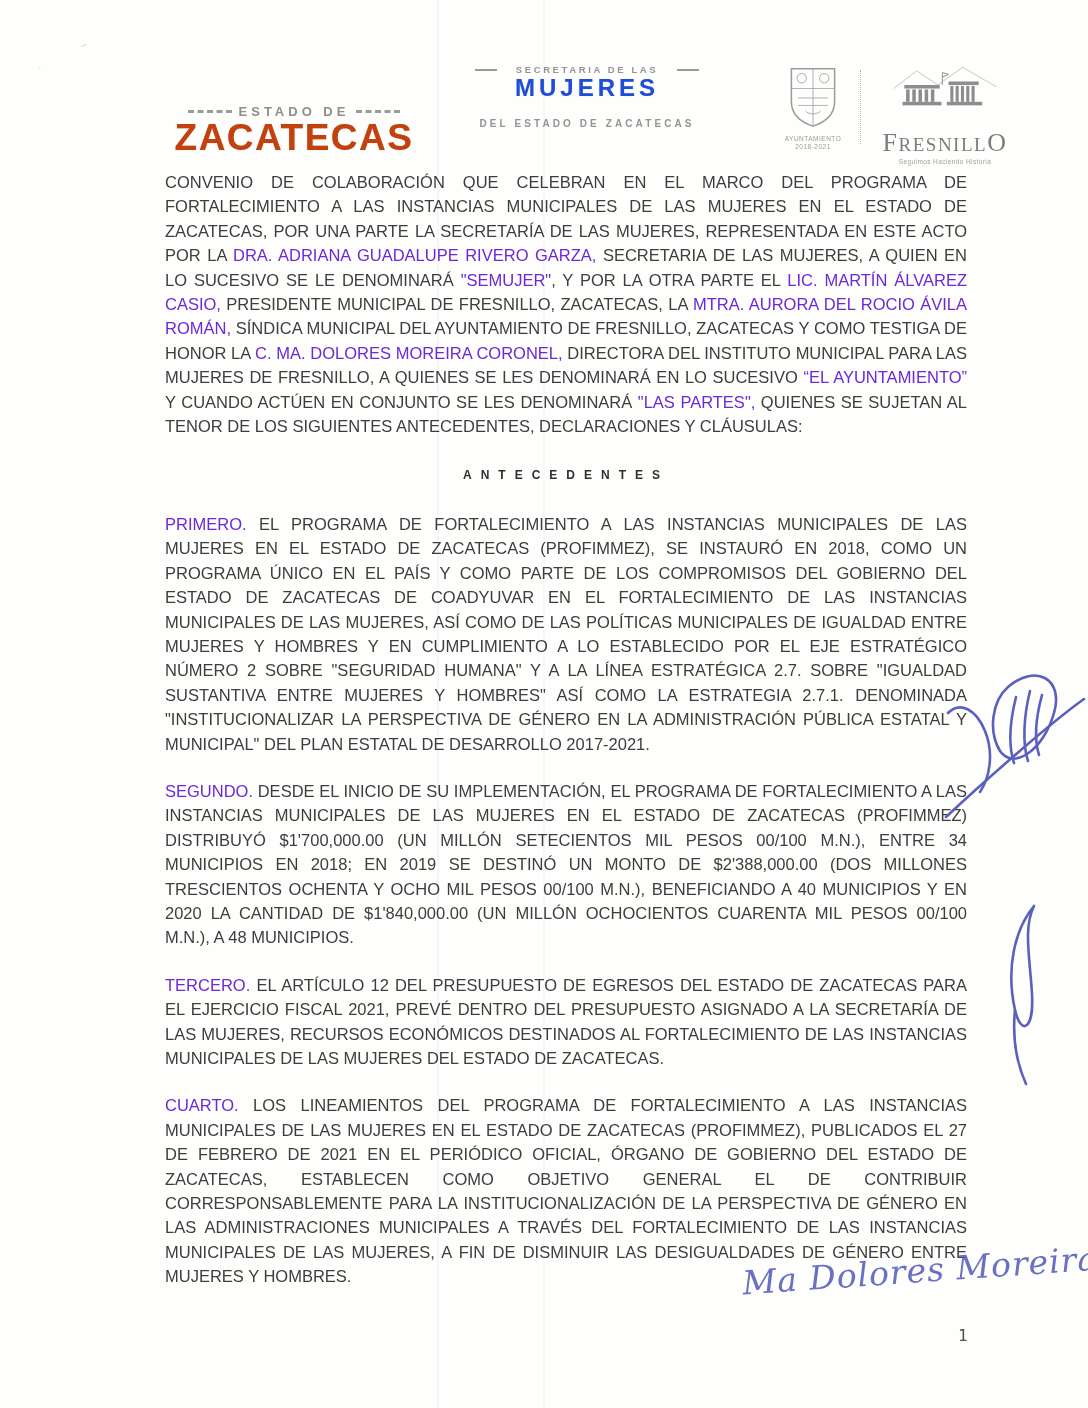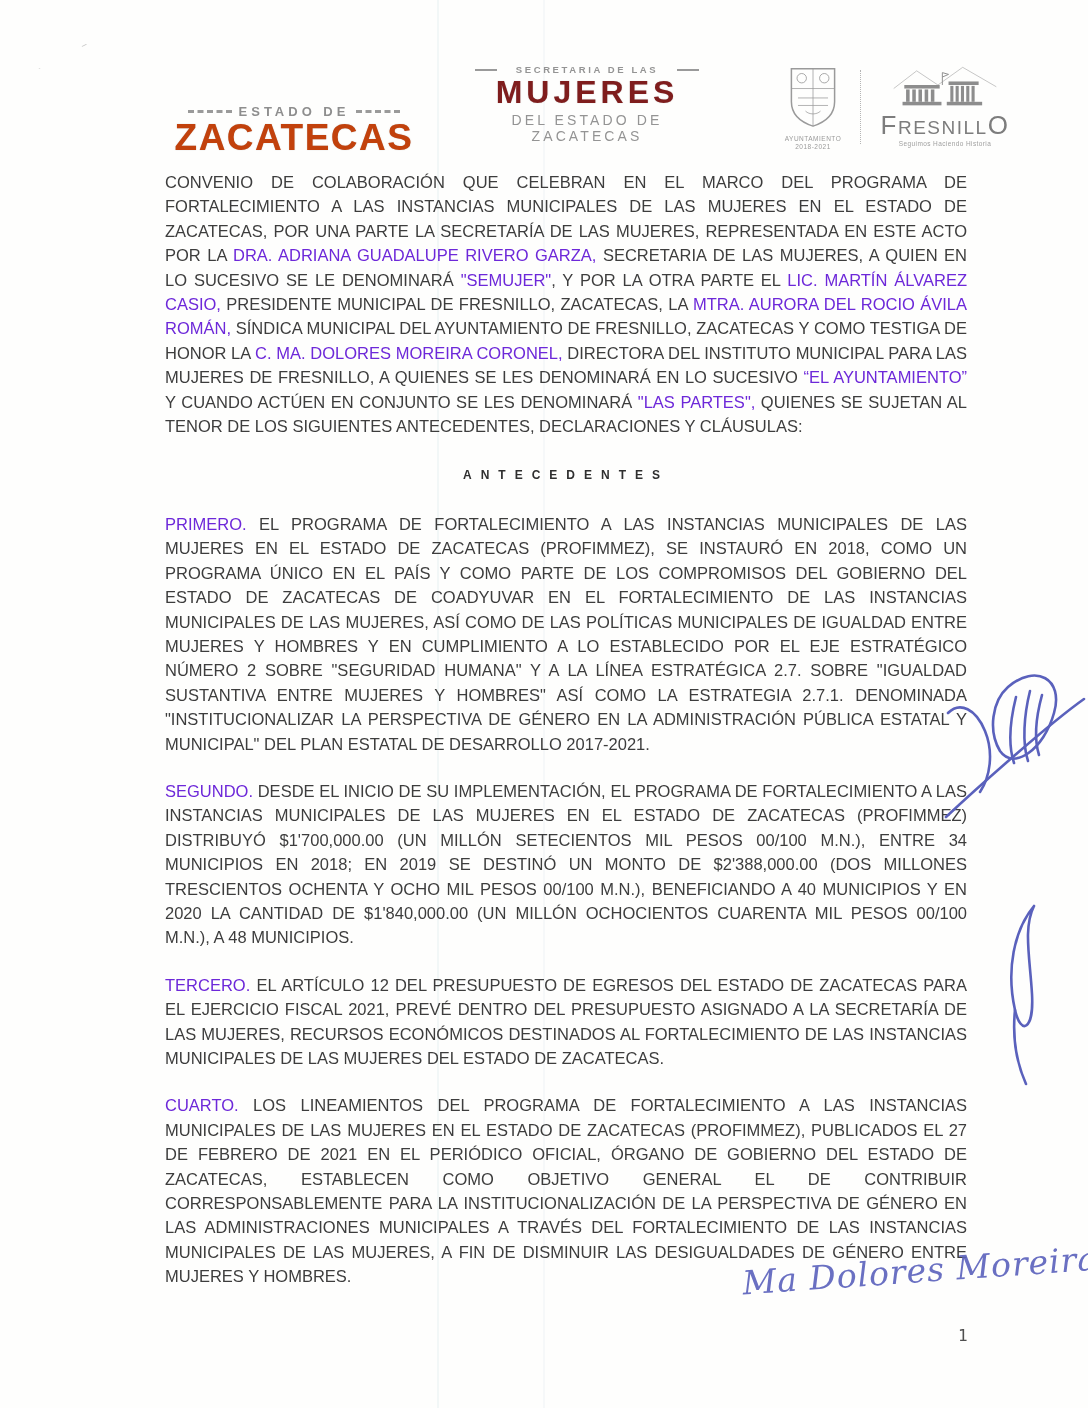--- a/index.html
+++ b/index.html
@@ -17,29 +17,29 @@
   
   .header{position:absolute;left:0;top:52px;width:1088px;height:110px;color:#8c8c8c;}
   .logo-zac{position:absolute;left:163px;top:18px;width:262px;text-align:center;}
   .logo-zac .top{font-size:13px;font-weight:700;letter-spacing:4px;color:#8e8e8e;display:flex;align-items:center;justify-content:center;gap:7px;margin-top:34px;}
   .logo-zac .dash{display:inline-block;width:44px;border-top:3px dashed #9a9a9a;height:0;}
   .logo-zac .main{font-size:37px;font-weight:700;letter-spacing:1.5px;color:#c2410c;line-height:1.05;text-shadow:0 0 1px rgba(138,138,138,.55);}
 
   .logo-sem{position:absolute;left:468px;top:12px;width:238px;text-align:center;}
   .logo-sem .top{font-size:9.5px;font-weight:700;letter-spacing:2.6px;color:#949494;display:flex;align-items:center;justify-content:center;gap:19px;}
   .logo-sem .dash{display:inline-block;width:22px;border-top:2px solid #9a9a9a;height:0;}
-  .logo-sem .main{font-size:32px;font-weight:700;letter-spacing:4px;color:#7f1d1d;line-height:1.08;text-shadow:0 0 1px rgba(138,138,138,.5);}
-  .logo-sem .bottom{font-size:14px;font-weight:400;letter-spacing:3.1px;color:#949494;margin-top:2px;}
+  .logo-sem .main{font-size:24px;font-weight:700;letter-spacing:4px;color:#1d4ed8;line-height:1.08;text-shadow:0 0 1px rgba(138,138,138,.5);}
+  .logo-sem .bottom{font-size:10px;font-weight:700;letter-spacing:3.1px;color:#949494;margin-top:17px;}
 
   .logo-fre{position:absolute;left:768px;top:8px;width:250px;height:100px;}
   .crest-wrap{position:absolute;left:10px;top:6px;width:70px;text-align:center;}
   .crest-cap{font-size:6.5px;color:#9a9a9a;letter-spacing:.5px;line-height:1.25;margin-top:3px;filter:blur(.3px);}
   .fre-divider{position:absolute;left:92px;top:10px;height:74px;border-left:1px dotted #b5b5b5;}
   .fre-right{position:absolute;left:104px;top:2px;width:146px;text-align:center;}
-  .fre-word{font-family:Liberation Sans, sans-serif;color:#7d7d7d;font-size:19px;letter-spacing:1.5px;line-height:1;}
+  .fre-word{font-family:Liberation Serif, serif;color:#7d7d7d;font-size:19px;letter-spacing:1.5px;line-height:1;margin-top:18px;}
   .fre-word .big{font-size:26px;}
   .fre-tag{font-size:6.5px;color:#a0a0a0;letter-spacing:.4px;margin-top:2px;filter:blur(.35px);}
 
   
   .page-body{
     position:absolute;left:165px;top:170px;width:802px;
     color:#3d3d3d;font-size:16.5px;line-height:24.4px;
     text-align:justify;
   }
   .para{margin:0 0 23px 0;}

